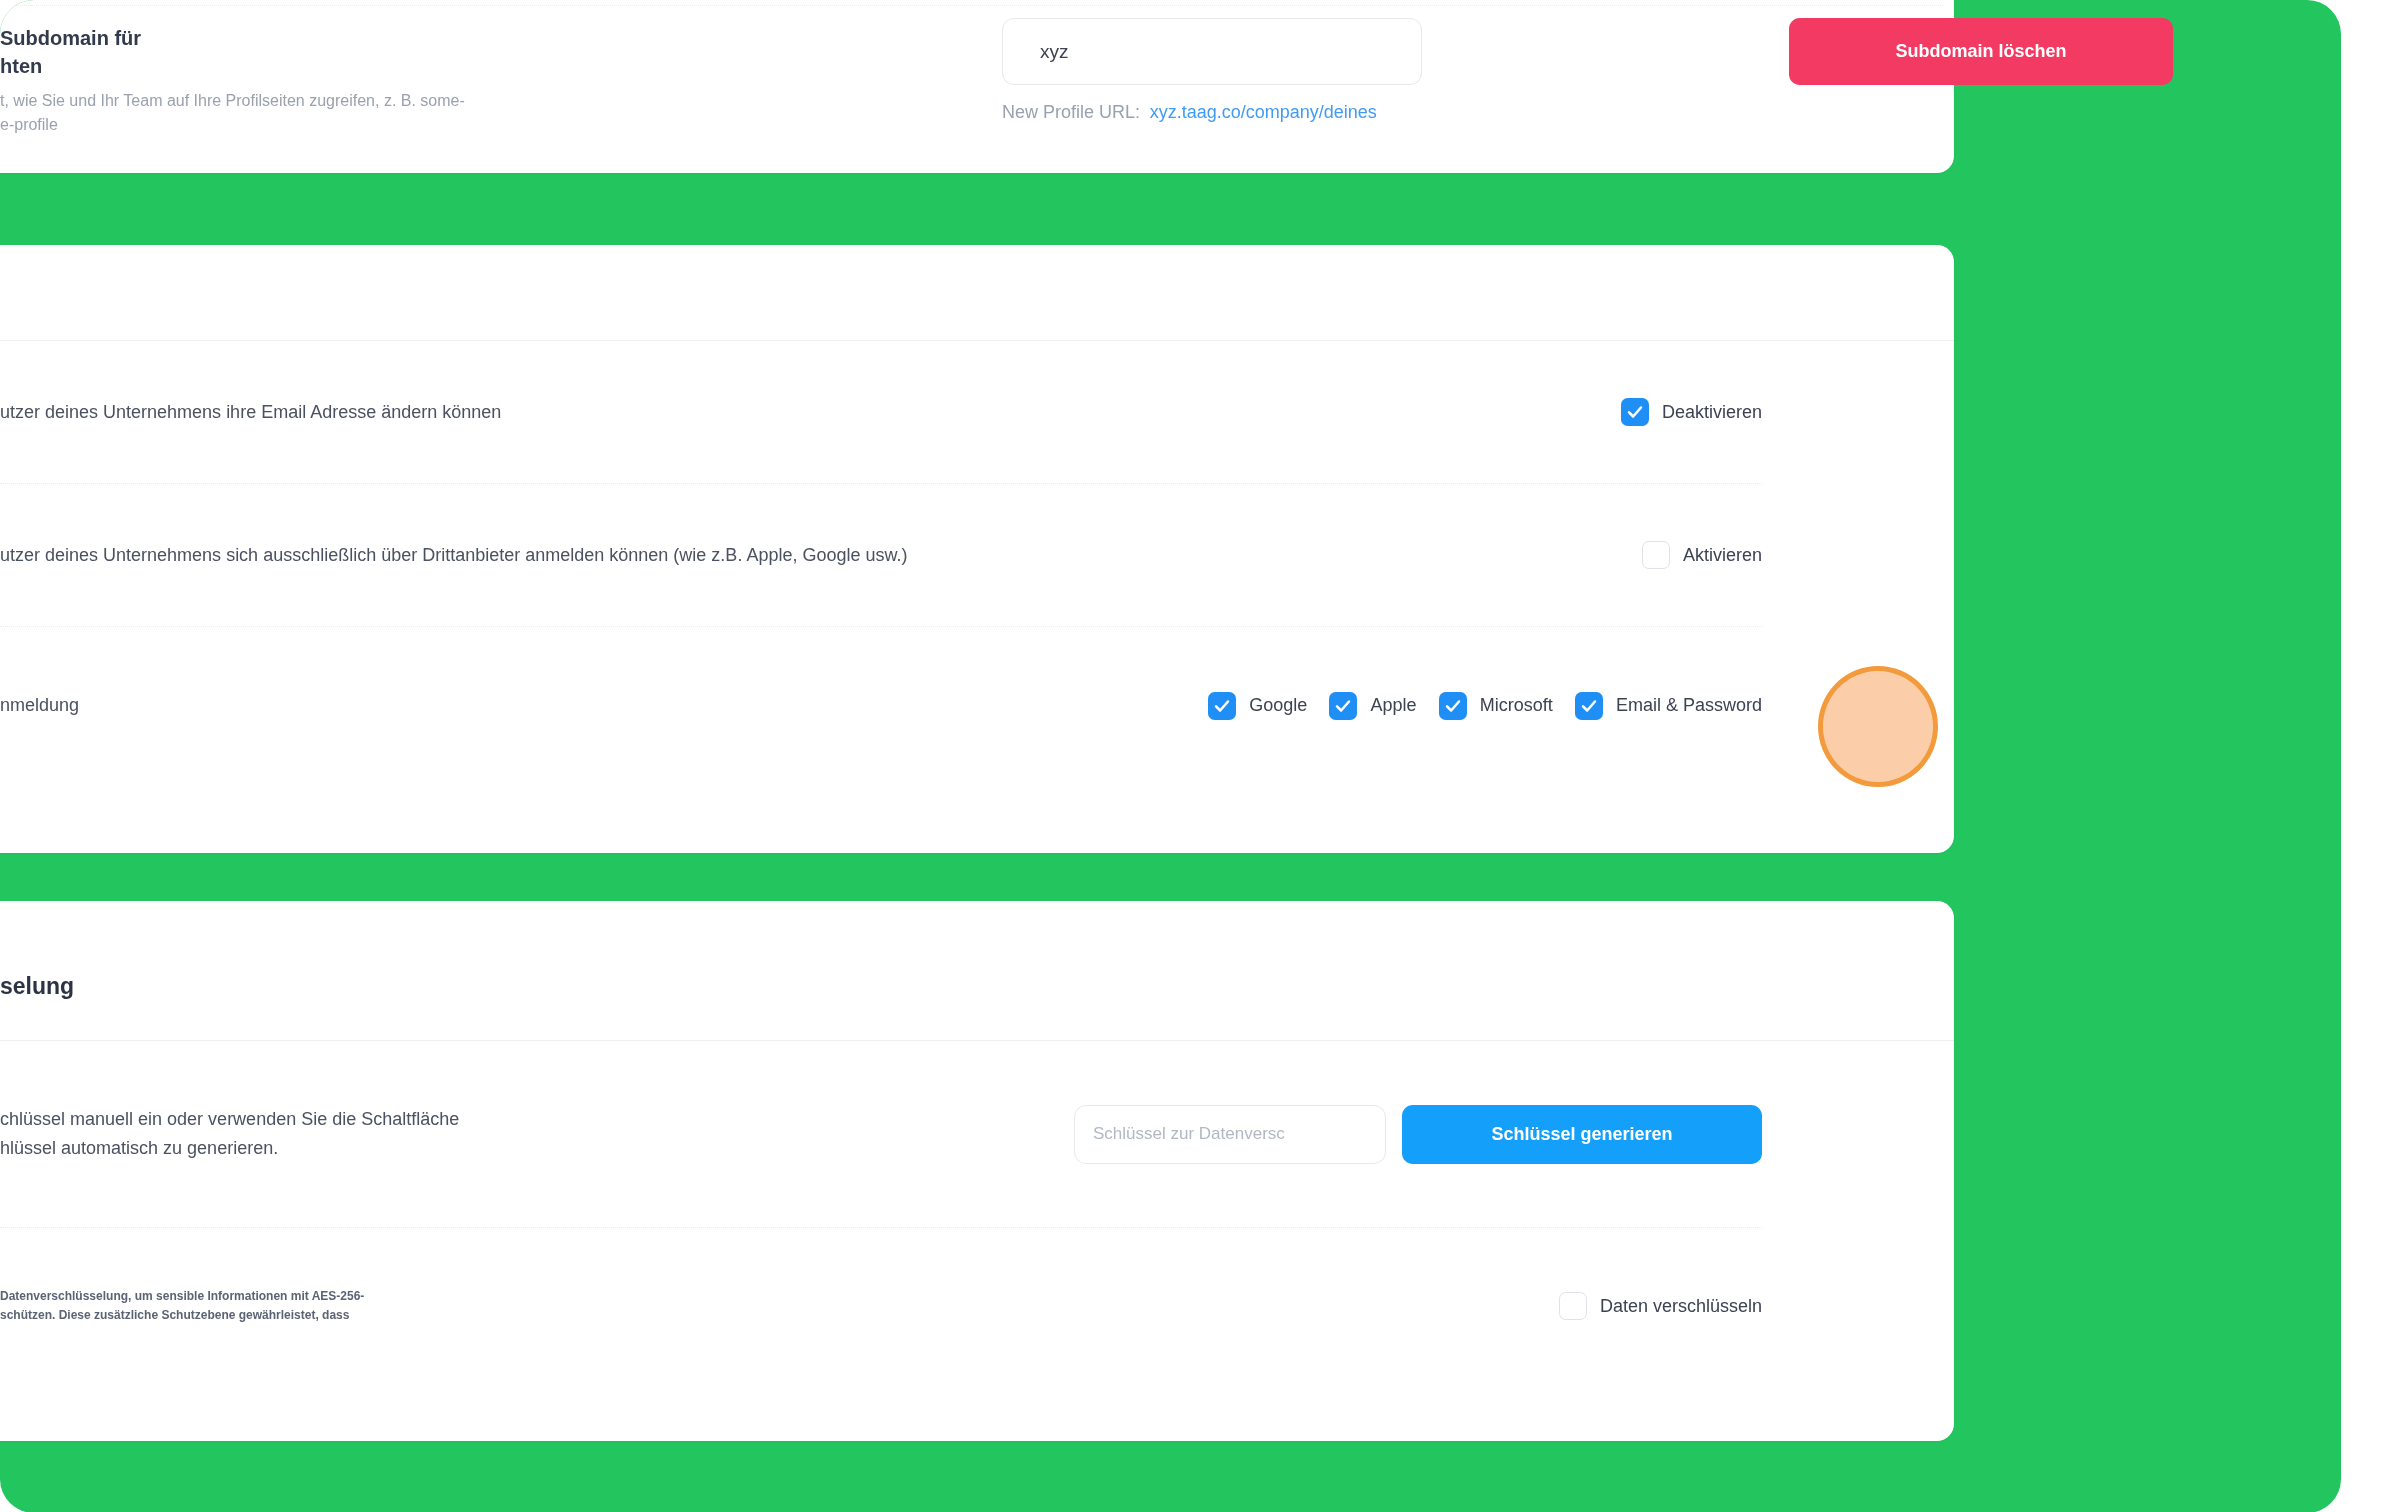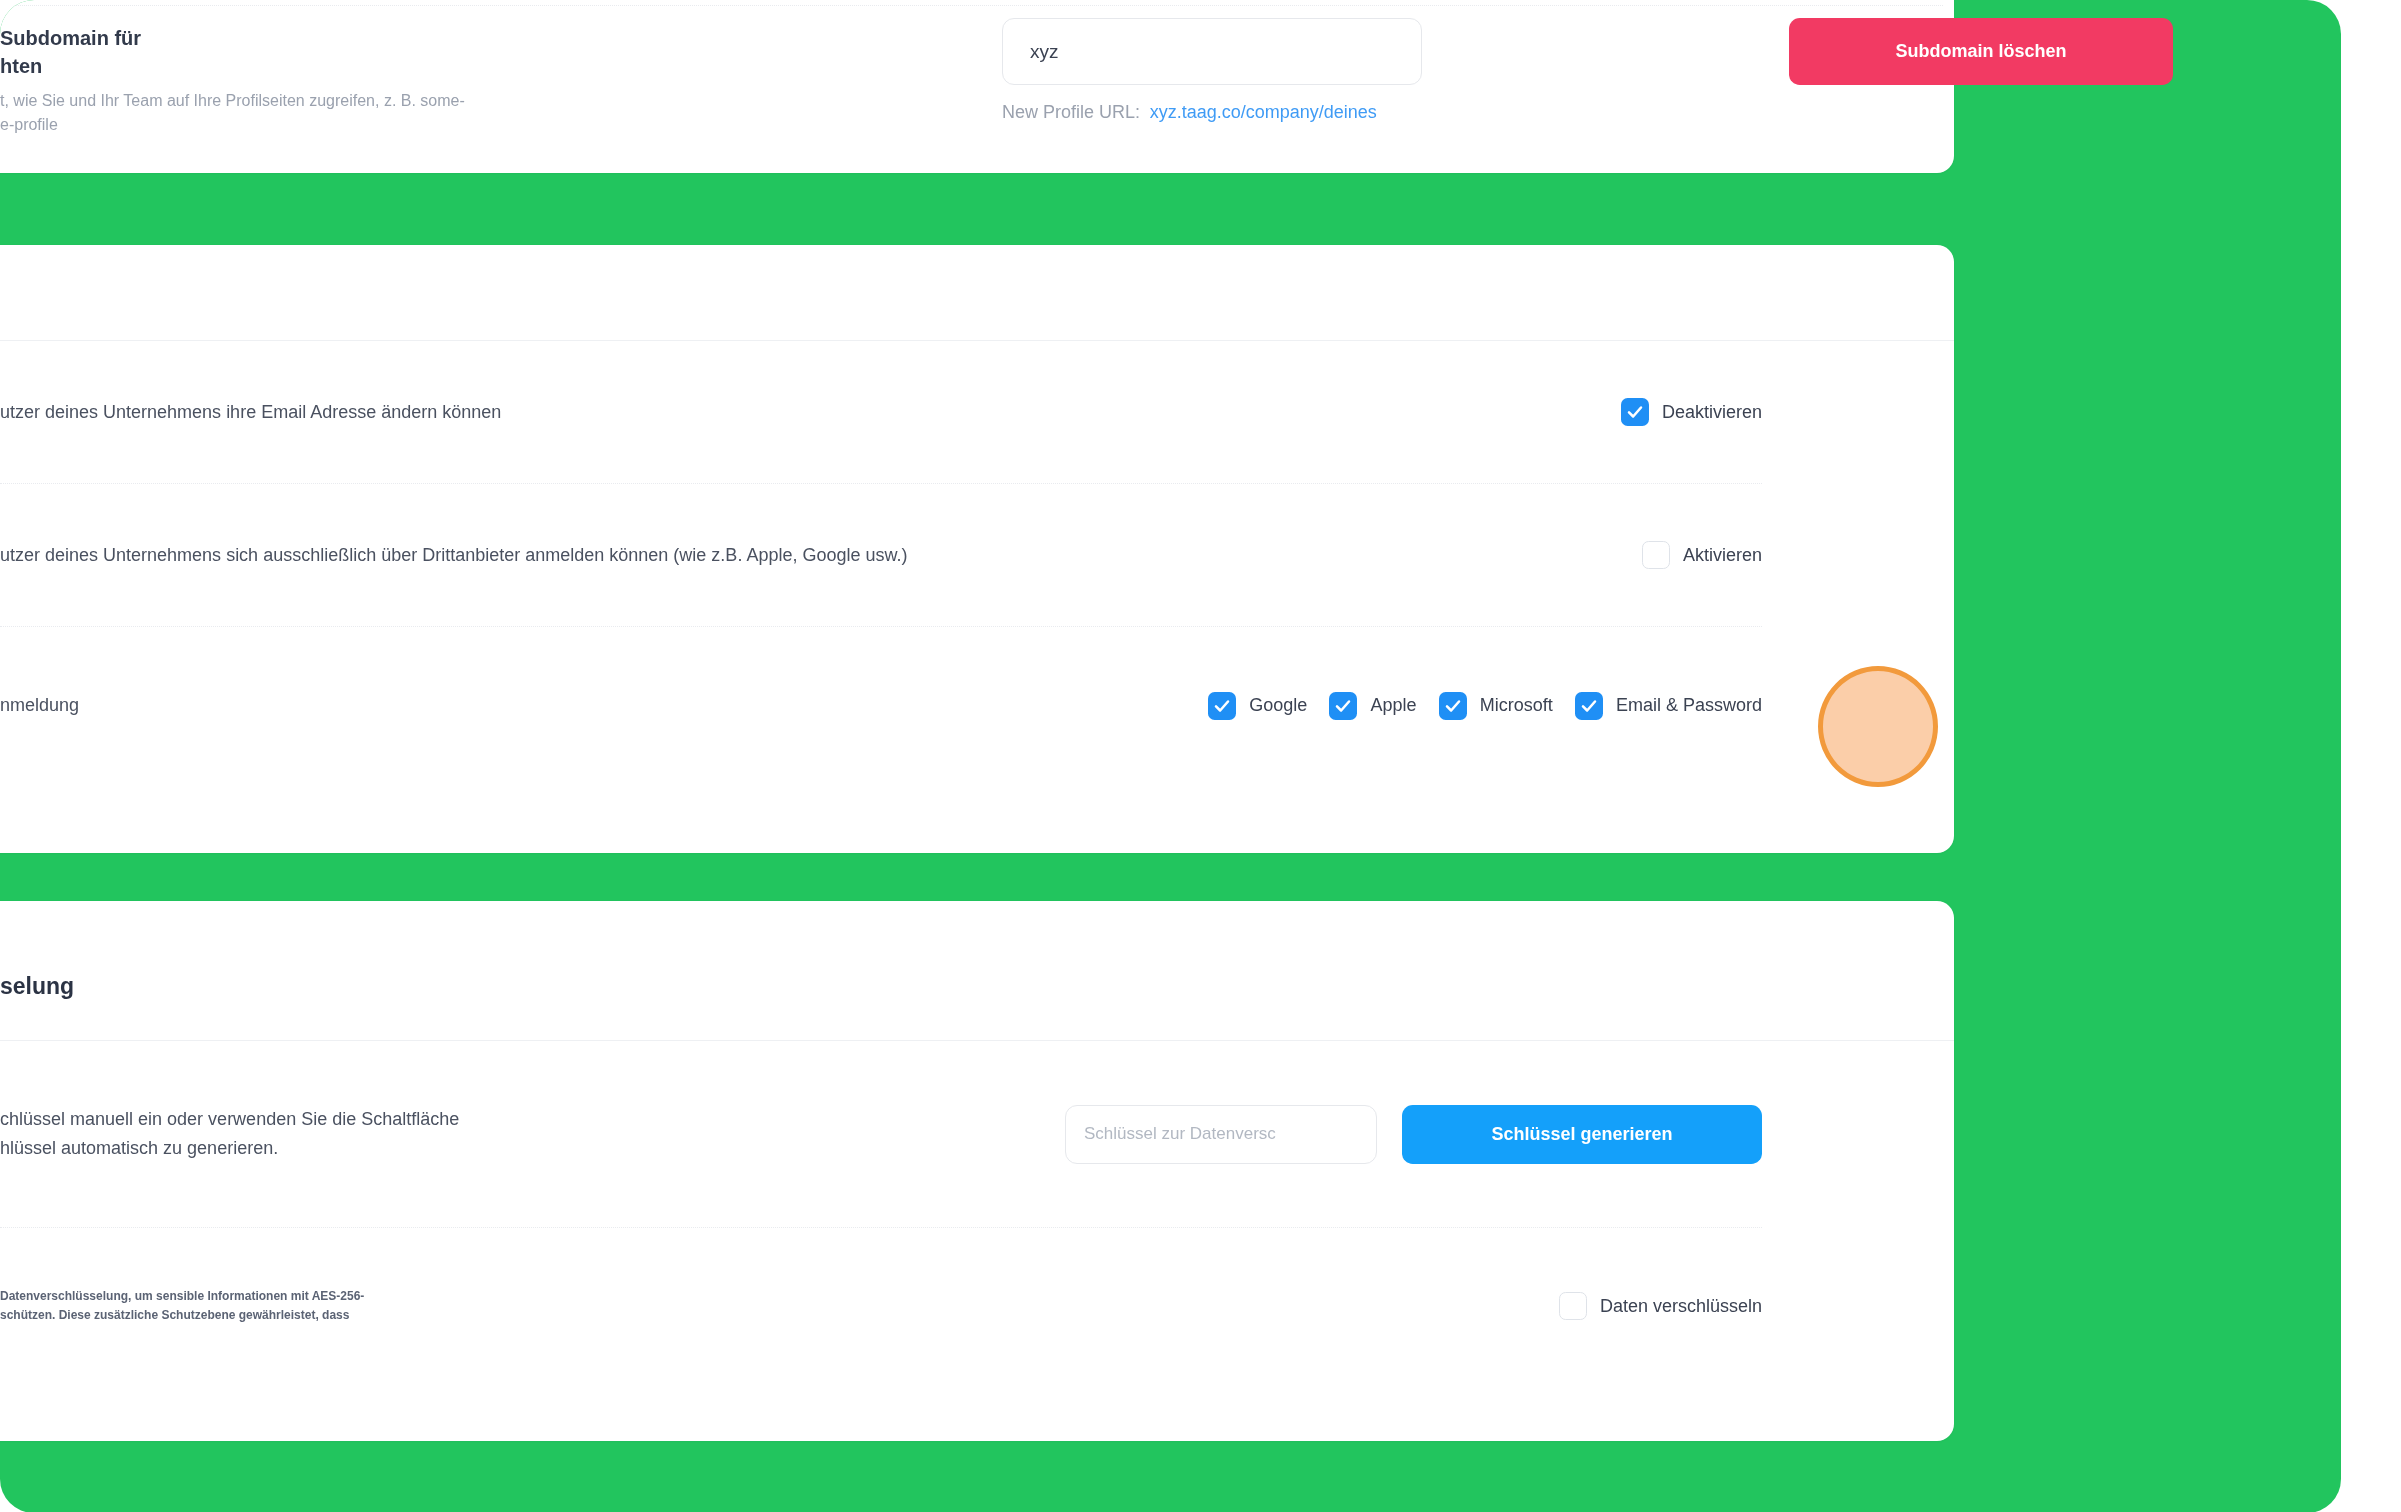--- a/index.html
+++ b/index.html
@@ -55,21 +55,21 @@
     width: 660px;
     font-size: 16px; color: #9aa1ae; line-height: 1.52;
   }
 
   .c1-field-wrap { position: absolute; left: 1182px; top: 157px; }
   .text-input {
     width: 420px; height: 67px;
     border: 1.2px solid #e6e8ec; border-radius: 12px;
     background: #fff;
     font-size: 19px; color: #3b4252;
-    padding: 0 27px;
+    padding: 0 37px;
     font-family: "Liberation Sans", sans-serif;
     outline: none;
   }
   .text-input::placeholder { color: #b2b8c2; }
 
   .url-line {
     position: absolute; left: 1182px; top: 241px;
     font-size: 18px; color: #9aa1ae; white-space: nowrap;
   }
   .url-line .url-value { color: #3f9bf5; margin-left: 9.6px; }
@@ -132,21 +132,21 @@
   #card-enc { height: 540px; margin-top: 48px; }
   .c3-title {
     position: absolute; left: 180px; top: 72px;
     font-size: 23px; font-weight: 700; color: #2b3344;
   }
 
   .enc-row { padding: 0 192px 0 180px; }
   .enc-text { font-size: 18px; color: #4a5160; line-height: 1.62; max-width: 937px; }
   .enc-text-muted { font-size: 12px; color: #5b6374; line-height: 1.62; max-width: 937px; font-weight: bold; }
 
-  .enc-controls { display: flex; align-items: center; gap: 25px; }
+  .enc-controls { display: flex; align-items: center; gap: 16px; }
   .key-input {
     width: 312px; height: 59px;
     border: 1.2px solid #e6e8ec; border-radius: 12px;
     background: #fff; font-size: 17px; color: #3b4252;
     padding: 0 18px; outline: none;
     font-family: "Liberation Sans", sans-serif;
   }
   .key-input::placeholder { color: #b2b8c2; }
   .btn-primary {
     width: 360px; height: 59px;

